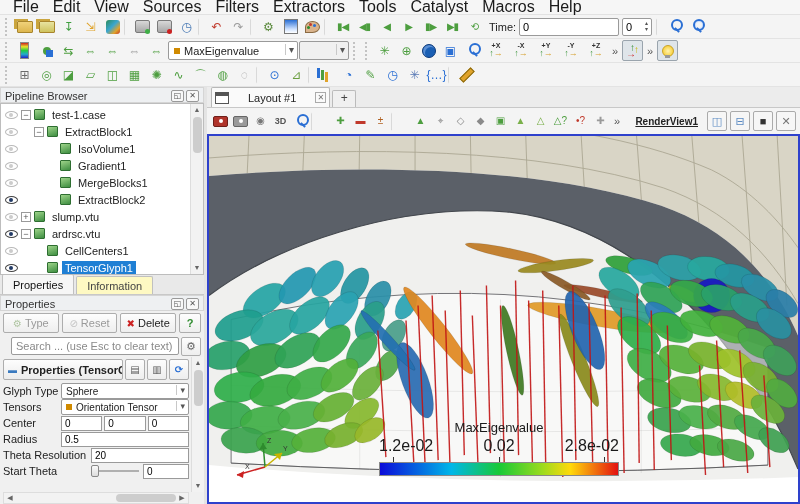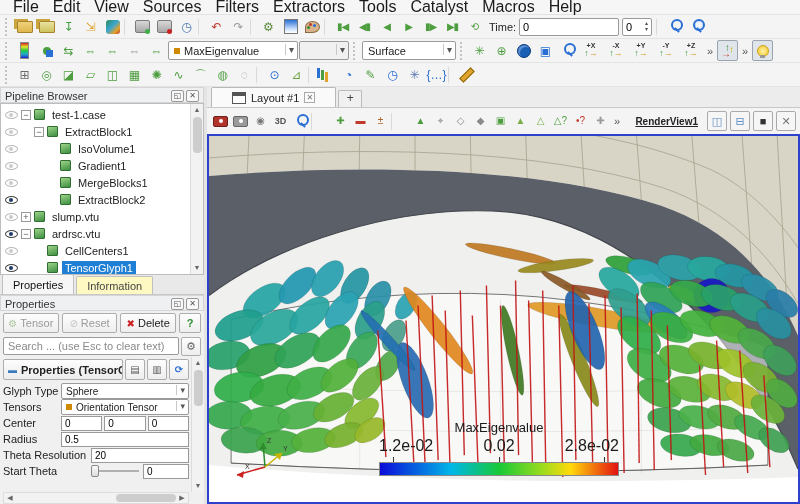--- a/index.html
+++ b/index.html
@@ -93,21 +93,21 @@
   .ptab { height:18px; padding:0 10px; display:flex; align-items:center; font-size:11px; border:1px solid #c0c0c0; border-bottom:none; background:#fef9c3; color:#444; border-radius:2px 2px 0 0; margin-right:2px; }
   .ptab[data-active="true"] { background:#f6f6f6; height:20px; color:#111; }
 
   .btnrow { height:24px; display:flex; align-items:center; gap:3px; padding:0 3px; }
   .pbtn { flex:1; height:20px; display:flex; align-items:center; justify-content:center; gap:3px; background:linear-gradient(#fdfdfd,#eee); border:1px solid #adadad; border-radius:2px; font-size:11px; }
   .pbtn .bic { font-size:10px; }
   .pbtn[data-disabled="true"] { color:#9a9a9a; }
   .pbtn[data-disabled="true"] .bic { opacity:.45; }
   .pbtn.sq { flex:none; width:22px; font-weight:bold; }
   .searchrow { height:22px; display:flex; align-items:center; gap:2px; padding:0 3px; }
-  .searchrow input { flex:1; height:18px; border:1px solid #9a9a9a; border-radius:2px; font-size:11px; padding:0 4px; font-family:inherit; color:#333; }
+  .searchrow input { flex:1; height:18px; border:1px solid #9a9a9a; border-radius:2px; font-size:11px; padding:0 4px; font-family:inherit; color:#333;margin-left:8px; }
   .searchrow input::placeholder { color:#8a8a8a; }
   .sbtn { width:20px; height:19px; border:1px solid #adadad; background:linear-gradient(#fdfdfd,#eee); border-radius:2px; text-align:center; font-size:11px; color:#666; line-height:17px; }
 
   .props-area { flex:1; position:relative; padding:2px 15px 12px 3px; }
   .sectionrow { height:21px; display:flex; gap:2px; margin-bottom:3px; }
   .sechdr { flex:1; display:flex; align-items:center; gap:4px; background:linear-gradient(#fdfdfd,#ececec); border:1px solid #adadad; border-radius:2px; padding:0 4px; font-weight:bold; font-size:11px; overflow: hidden; white-space:nowrap; }
   .sechdr .mark { color:#3a7abf; font-size:9px; }
   .minibtn { width:20px; height:21px; border:1px solid #adadad; background:linear-gradient(#fdfdfd,#eee); border-radius:2px; font-size:10px; color:#555; display:flex; align-items:center; justify-content:center; }
   .minibtn.blue { color:#2a6fd4; font-weight:bold; }
 
@@ -130,21 +130,21 @@
 
   .hscroll { position:absolute; left:3px; right:15px; bottom:0; height:12px; background:#f2f2f2; border:1px solid #ddd; display:flex; align-items:center; }
   .hscroll .sarr { font-size:7px; color:#666; width:12px; text-align:center; }
   .hscroll .strack { flex:1; display:flex; }
   .hscroll .sthumb { width:60px; height:8px; background:#cdcdcd; border-radius:4px; margin-left:auto; }
   .pvscroll { position:absolute; right:0; top:0; bottom:12px; }
 
   
   .right-panel { flex:1; display:flex; flex-direction:column; min-width:0; }
   .laytabs { height:21px; background:#ececec; border-bottom:1px solid #c8c8c8; display:flex; align-items:flex-end; padding-left:4px; gap:2px; }
-  .laytab { height:20px; background:#fafafa; border:1px solid #b8b8b8; border-bottom:none; display:flex; align-items:center; gap:5px; padding:0 20px; font-size:11px; border-radius:2px 2px 0 0; }
+  .laytab { height:20px; background:#fafafa; border:1px solid #b8b8b8; border-bottom:none; display:flex; align-items:center; gap:19px; padding:0 3px; font-size:11px; border-radius:2px 2px 0 0; }
   .laytab .tclose { font-size:8px; color:#777; border:1px solid #aaa; width:11px; height:11px; line-height:9px; text-align:center; }
   .plustab { height:17px; width:24px; background:#f0f0f0; border:1px solid #bbb; border-bottom:none; text-align:center; font-size:12px; color:#444; border-radius:2px 2px 0 0; }
 
   .view-toolbar { height:26px; display:flex; align-items:center; background:#f4f4f4; padding:0 4px; gap:1px; }
   .view-toolbar .ti { width:19px; height:19px; font-size:10px; }
   .rv-label { margin-left:auto; font-size:10px; font-weight:bold; text-decoration:underline; color:#222; padding-right:6px; }
   .lay-btn { width:20px; height:20px; border:1px solid #aaa; background:#f6f6f6; border-radius:2px; display:flex; align-items:center; justify-content:center; font-size:11px; margin-left:2px; }
 
   .render-view { flex:1; position:relative; border:2px solid #2e41cc; background:#fff; overflow:hidden; }
   .render-view svg.scene { position:absolute; inset:0; width:100%; height:100%; }
@@ -257,23 +257,20 @@
           <span class="g">⇔</span>
         </span></span>
     <div class="combo" style="width:130px">
       <span class="dot"></span>
       <span class="ct">MaxEigenvalue</span>
     </div>
     <div class="combo" style="width:50px" data-disabled="true">
       <span class="ct"></span>
     </div>
     <span class="handle"></span>
-    <div class="combo" style="width:94px">
-      <span class="ct">Surface</span>
-    </div>
     <span class="handle"></span>
     <span style="display:contents"><span class="ti" data-glyph="✳" style="color: rgb(77, 158, 63);">
           <span class="g">✳</span>
         </span><span class="ti" data-glyph="⊕" style="color: rgb(77, 158, 63);">
           <span class="g">⊕</span>
         </span><span class="ti" data-shape="bluecircle">
           <span class="g"></span>
         </span><span class="ti" data-glyph="▣" style="color: rgb(42, 111, 212);">
           <span class="g">▣</span>
         </span><span class="ti" data-shape="magnifier">
@@ -457,21 +454,21 @@
       <div class="dock-title">
         <span>Properties</span>
         <span class="sp"></span>
         <span class="winbtn">◱</span>
         <span class="winbtn">✕</span>
       </div>
 
       <div class="btnrow">
         <span class="pbtn" data-disabled="true">
           <span class="bic" style="color:#5a8a3c">⚙</span>
-          <span>Tensor</span>
+          <span>Type</span>
         </span>
         <span class="pbtn" data-disabled="true">
           <span class="bic" style="color:#888">⊘</span>
           <span>Reset</span>
         </span>
         <span class="pbtn">
           <span class="bic" style="color:#cc2222">✖</span>
           <span>Delete</span>
         </span>
         <span class="pbtn sq" style="color:#2e8b2e">?</span>

